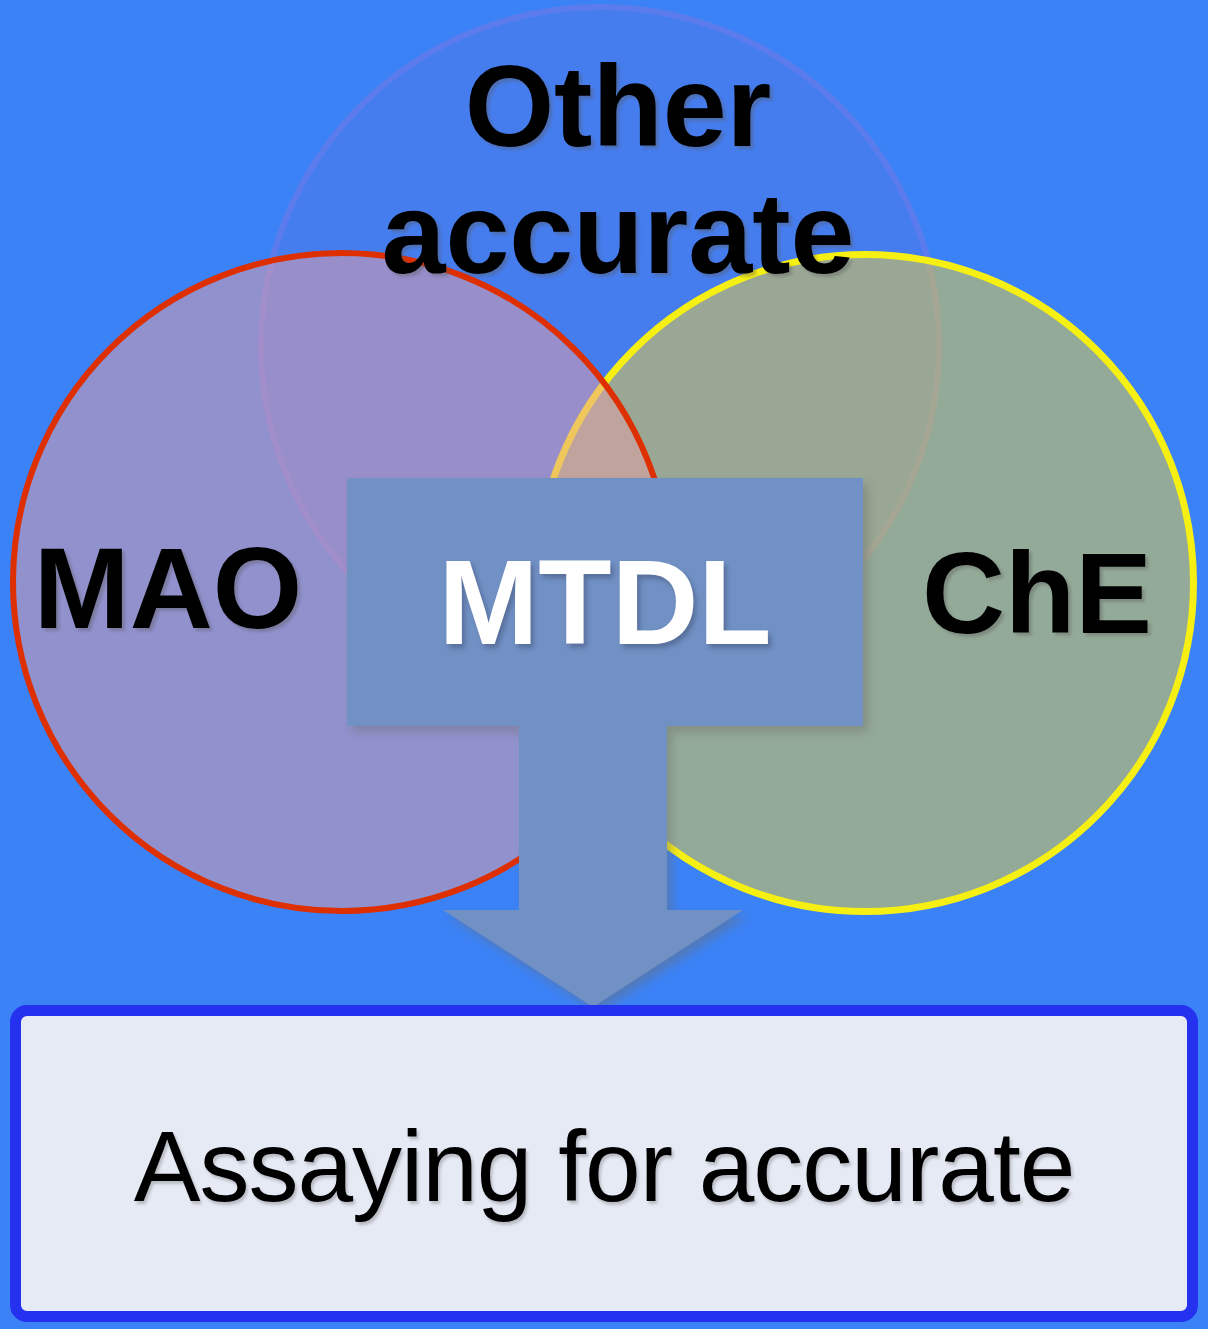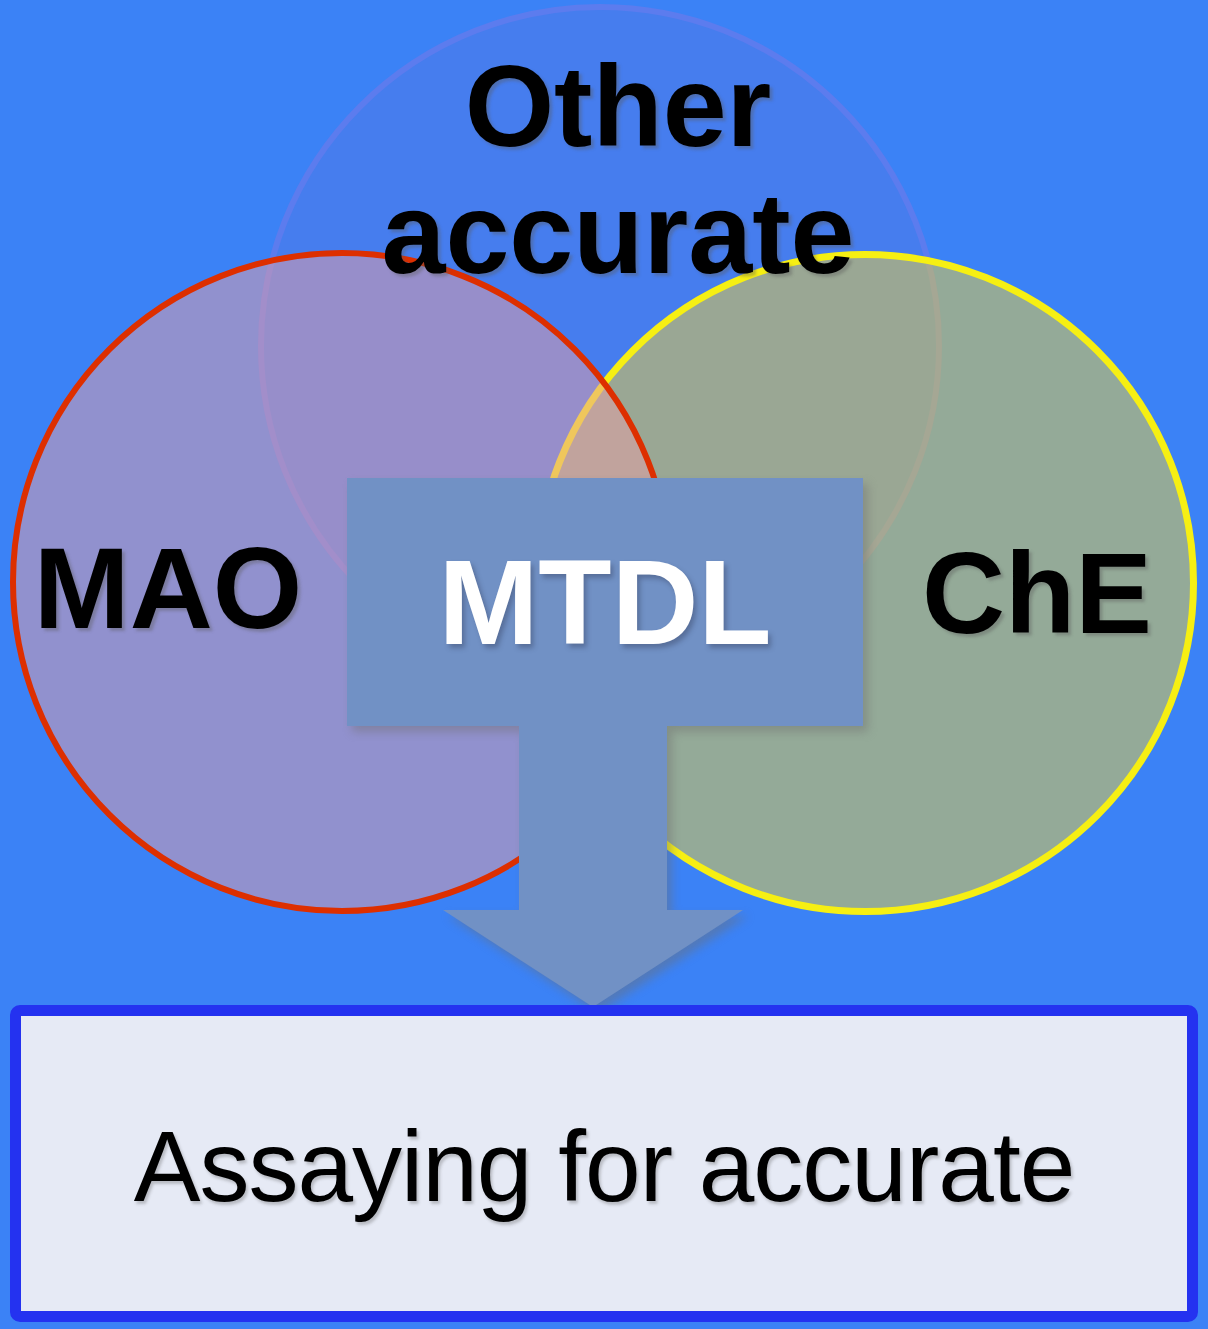--- a/index.html
+++ b/index.html
@@ -50,21 +50,21 @@
     background:var(--banner);
   }
   .arrow-head{
     position:absolute;left:443px;top:910px;width:300px;height:97px;
     background:var(--banner);
     clip-path:polygon(0 0,100% 0,50% 100%);
   }
   
   .result-box{
     position:absolute;left:10px;top:1005px;width:1188px;height:317px;z-index:7;
-    box-sizing:border-box;border:11px solid var(--box-border);border-radius:10px;
+    box-sizing:border-box;border:11px solid var(--box-border);border-radius:17px;
     background:var(--box-fill);
     display:flex;flex-direction:column;align-items:center;justify-content:center;
     gap:28px;padding-top:4px;
   }
   .result-line{
     color:var(--label-text);font-size:100px;line-height:1.04;white-space:nowrap;
     text-shadow:2px 3px 3px rgba(80,80,80,.3);
     letter-spacing:-1px;
   }
   .italic{font-style:italic;}

